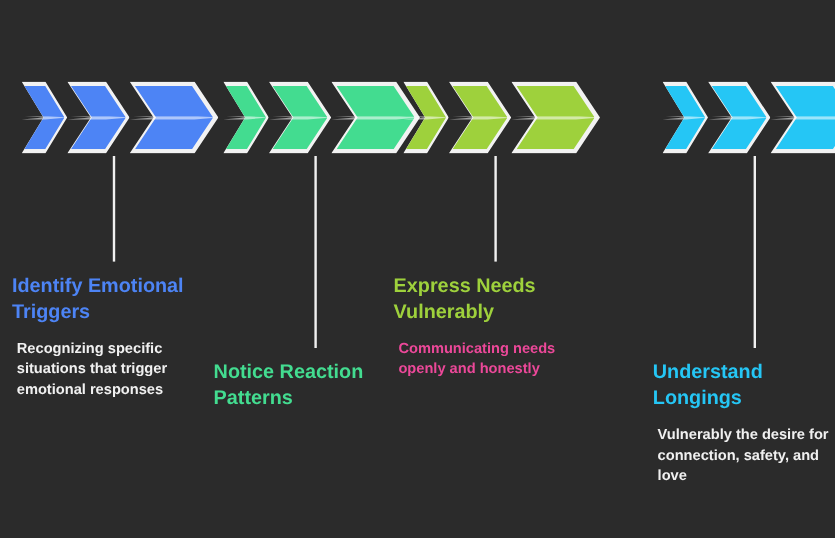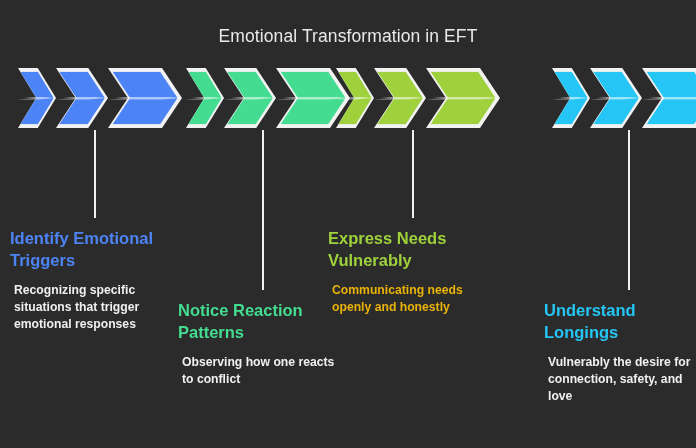--- a/index.html
+++ b/index.html
@@ -136,21 +136,20 @@
     color: #f0f0f0;
     margin: 0;
     padding: 0 8px;
   }
 </style>
 </head>
 <body style="background: rgb(43, 43, 43);">
 
 <div id="canvas">
 
-  <div class="title" style="color: rgb(233, 233, 233);">Emotional Transformation in EFT</div>
 
   <div class="column col-0">
     <div class="chevrons">
       <div class="chev chev-1">
         <div class="outline"></div>
         <div class="fill" style="background: rgb(77, 132, 245);"></div>
         <div class="seam"></div>
       </div>
       <div class="chev chev-2">
         <div class="outline"></div>
@@ -184,21 +183,20 @@
       </div>
       <div class="chev chev-3">
         <div class="outline"></div>
         <div class="fill" style="background: rgb(67, 220, 144);"></div>
         <div class="seam"></div>
       </div>
     </div>
     <div class="connector long" style="background: rgb(240, 240, 240);"></div>
     <div class="textblock low">
       <div class="heading" style="color: rgb(67, 220, 144);">Notice Reaction Patterns</div>
-      <div class="desc" style="color: rgb(240, 240, 240);">Observing how one reacts to conflict</div>
     </div>
   </div>
 
   <div class="column col-2">
     <div class="chevrons">
       <div class="chev chev-1">
         <div class="outline"></div>
         <div class="fill" style="background: rgb(158, 209, 60);"></div>
         <div class="seam"></div>
       </div>
@@ -209,21 +207,21 @@
       </div>
       <div class="chev chev-3">
         <div class="outline"></div>
         <div class="fill" style="background: rgb(158, 209, 60);"></div>
         <div class="seam"></div>
       </div>
     </div>
     <div class="connector short" style="background: rgb(240, 240, 240);"></div>
     <div class="textblock high">
       <div class="heading" style="color: rgb(158, 209, 60);">Express Needs Vulnerably</div>
-      <div class="desc" style="color: #eab308;">Communicating needs openly and honestly</div>
+      <div class="desc" style="color: #ec4899;">Communicating needs openly and honestly</div>
     </div>
   </div>
 
   <div class="column col-3">
     <div class="chevrons">
       <div class="chev chev-1">
         <div class="outline"></div>
         <div class="fill" style="background: rgb(37, 198, 245);"></div>
         <div class="seam"></div>
       </div>

